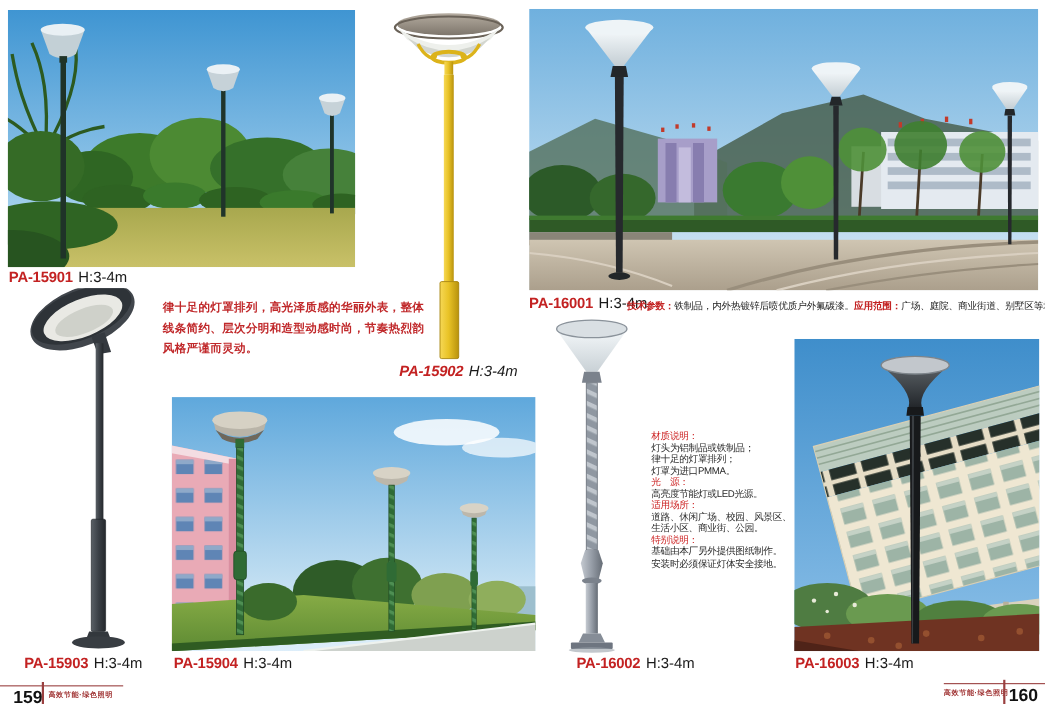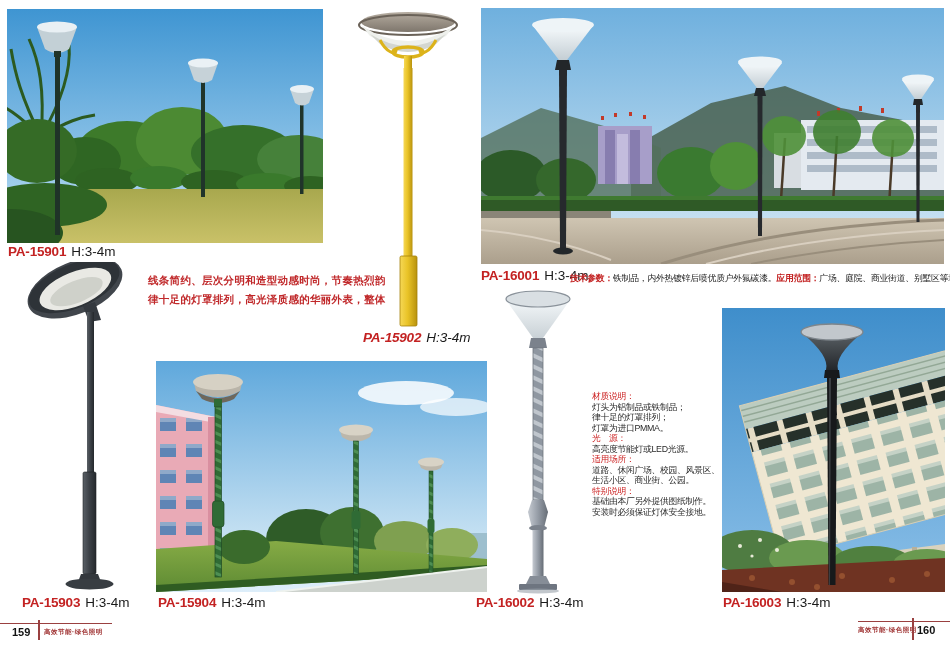--- a/index.html
+++ b/index.html
@@ -12,21 +12,21 @@
   .plabel{position:absolute;white-space:nowrap;font-size:13.5px;line-height:14px;}
   .pcode{color:#c32222;font-weight:bold;letter-spacing:-0.2px;}
   .pheight{color:#1a1a1a;margin-left:5px;}
   .desc{position:absolute;color:#c0282a;font-size:10.5px;font-weight:bold;
         line-height:18.5px;letter-spacing:0.3px;white-space:nowrap;}
   .technote{position:absolute;font-size:8.8px;color:#222;white-space:nowrap;letter-spacing:-0.2px;}
   .technote .rl{color:#c32222;font-weight:bold;}
   .spec{position:absolute;font-size:8.8px;line-height:10.5px;color:#2a2a2a;letter-spacing:-0.3px;white-space:nowrap;}
   .spec .sh{color:#cc2222;font-weight:normal;}
   .fline{position:absolute;background:#9a4040;}
-  .fnum{position:absolute;font-size:11px;font-weight:bold;color:#111;}
+  .fnum{position:absolute;font-size:16px;font-weight:bold;color:#111;}
   .fslogan{position:absolute;font-size:6.5px;font-weight:bold;color:#a03434;letter-spacing:0.5px;}
 </style>
 </head>
 <body>
 
 <div class="page">
 
   <figure class="photo" style="left:7px;top:9px;width:316px;height:234px;margin:0;">
     <svg viewBox="0 0 316 234" preserveAspectRatio="none">
       <defs>
@@ -422,34 +422,35 @@
   </div>
   <div class="plabel" style="left:481px;top:269px;">
     <span class="pcode">PA-16001</span><span class="pheight">H:3-4m</span>
   </div>
   <div class="plabel" style="left:22px;top:596px;">
     <span class="pcode">PA-15903</span><span class="pheight">H:3-4m</span>
   </div>
   <div class="plabel" style="left:158px;top:596px;">
     <span class="pcode">PA-15904</span><span class="pheight">H:3-4m</span>
   </div>
-  <div class="plabel" style="left:476px;top:596px;">
+  <div class="plabel" style="left:524px;top:596px;">
     <span class="pcode">PA-16002</span><span class="pheight">H:3-4m</span>
   </div>
   <div class="plabel" style="left:723px;top:596px;">
     <span class="pcode">PA-16003</span><span class="pheight">H:3-4m</span>
   </div>
 
   <div class="technote" style="left:570px;top:273px;">
     <span class="rl">技术参数：</span><span>铁制品，内外热镀锌后喷优质户外氟碳漆。</span><span class="rl">应用范围：</span><span>广场、庭院、商业街道、别墅区等场所。</span>
   </div>
 
   <div class="desc" style="left:148px;top:271px;">
+    <div>律十足的灯罩排列，高光泽质感的华丽外表，整体</div>
     <div>线条简约、层次分明和造型动感时尚，节奏热烈韵</div>
-    <div>律十足的灯罩排列，高光泽质感的华丽外表，整体</div>
+    <div>风格严谨而灵动。</div>
   </div>
 
   <div class="spec" style="left:592px;top:391px;">
     <div class="sh">材质说明：</div>
     <div>灯头为铝制品或铁制品；</div>
     <div>律十足的灯罩排列；</div>
     <div>灯罩为进口PMMA。</div>
     <div class="sh">光　源：</div>
     <div>高亮度节能灯或LED光源。</div>
     <div class="sh">适用场所：</div>

